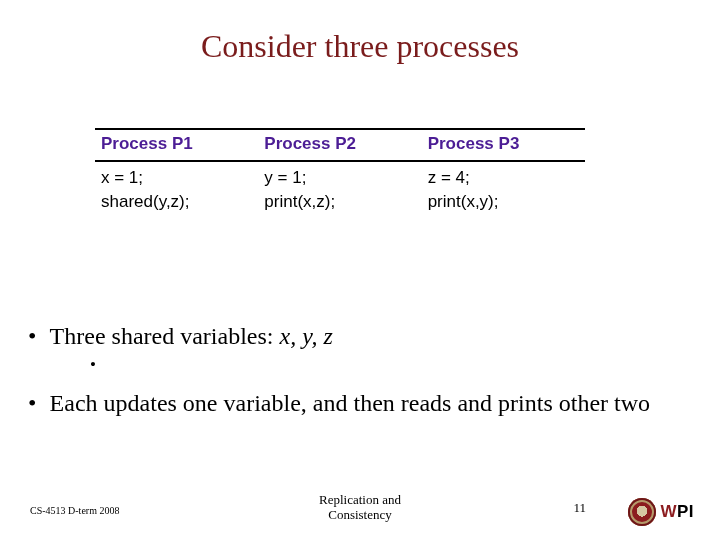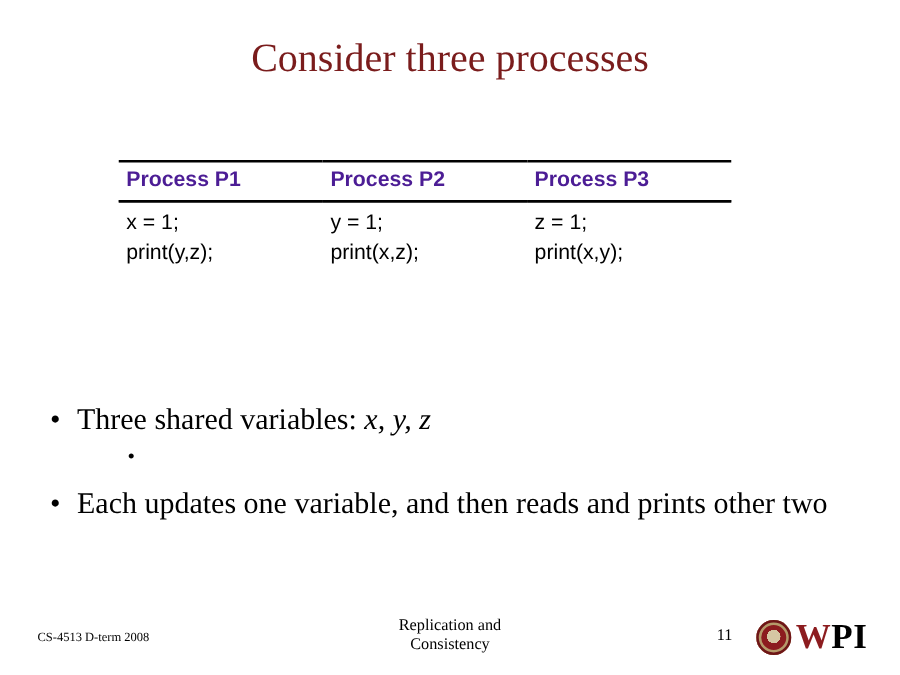--- a/index.html
+++ b/index.html
@@ -52,21 +52,21 @@
     text-align: left;
     font-weight: 400;
     padding: 2px 10px 2px 6px;
   }
   table.proc tr.first-data td {
     padding-top: 6px;
   }
   .bullets {
     position: absolute;
     top: 322px;
-    left: 40px;
+    left: 28px;
     width: 640px;
     font-size: 24px;
     line-height: 1.2;
   }
   .b1 {
     margin: 0 0 4px 0;
   }
   .b1 .dot {
     display: inline-block;
     width: 0.9em;
@@ -124,23 +124,23 @@
     position: relative;
   }
   .seal::after {
     content: "";
     position: absolute;
     inset: 6px;
     background: radial-gradient(circle at 50% 45%, #d6c7a3 0 45%, transparent 46%);
     border-radius: 50%;
   }
   .wpi-text {
-    font-family: Liberation Serif, serif;
+    font-family: Liberation Sans, sans-serif;
     font-weight: 700;
-    font-size: 28px;
+    font-size: 17px;
     letter-spacing: 0.5px;
     color: #000;
   }
   .wpi-text .w { color: #8c1c1f; }
 </style>
 </head>
 <body>
 
 <div class="slide">
 
@@ -152,24 +152,24 @@
         <tr>
           <th>Process P1</th>
           <th>Process P2</th>
           <th>Process P3</th>
         </tr>
       </thead>
       <tbody>
         <tr class="first-data">
           <td>x = 1;</td>
           <td>y = 1;</td>
-          <td>z = 1;</td>
+          <td>z = 4;</td>
         </tr>
         <tr>
-          <td>print(y,z);</td>
+          <td>shared(y,z);</td>
           <td>print(x,z);</td>
           <td>print(x,y);</td>
         </tr>
       </tbody>
     </table>
   </div>
 
   <div class="bullets">
     <div class="b1">
       <span class="dot"></span><span>Three shared variables: </span><span class="italic">x, y, z</span>

